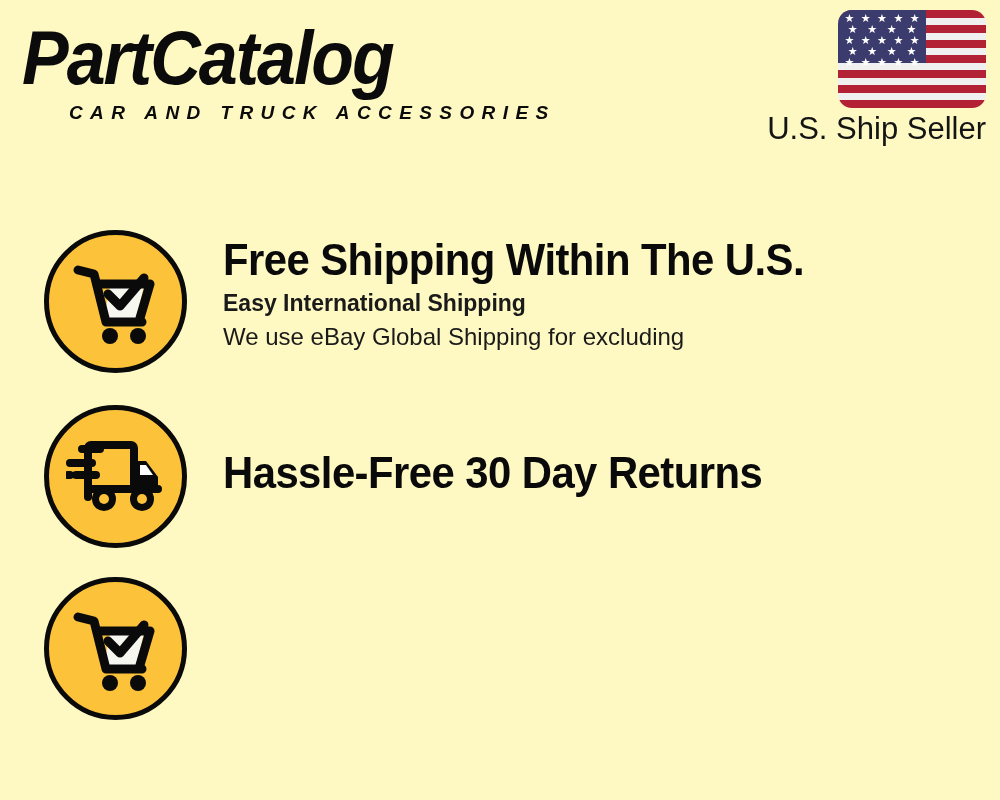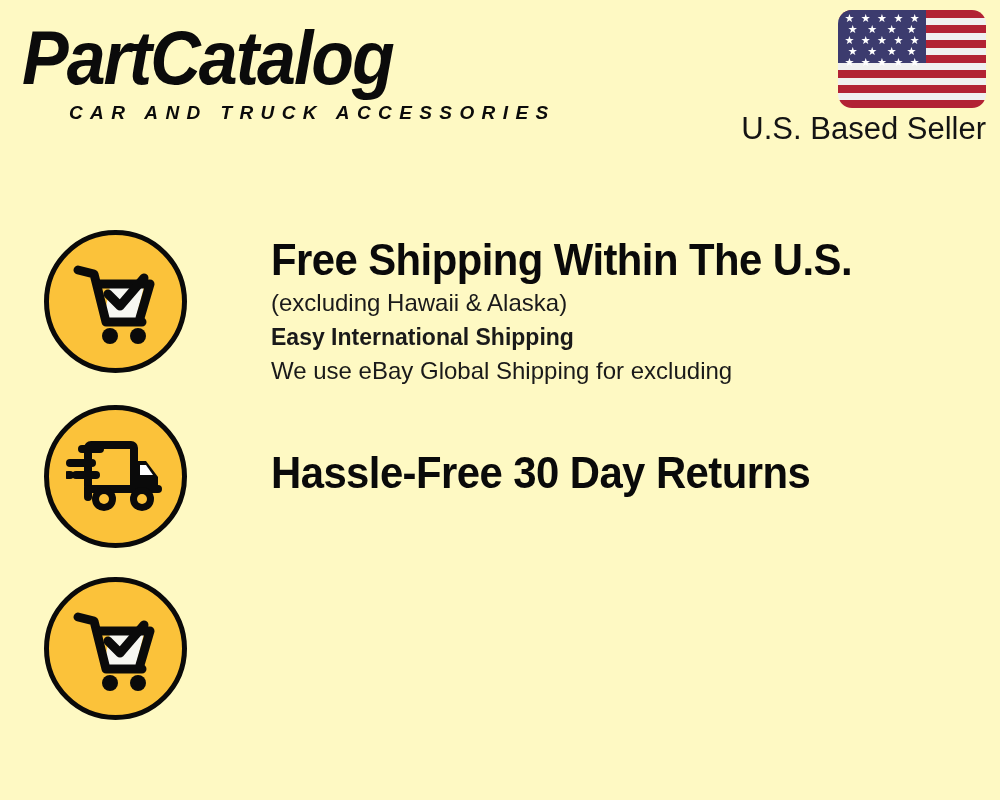--- a/index.html
+++ b/index.html
@@ -122,21 +122,20 @@
   .features {
     position: absolute;
     left: 0;
     top: 230px;
     width: 1000px;
   }
   .feature-row {
     position: relative;
     display: flex;
     align-items: flex-start;
-    gap: 48px;
   }
   .badge {
     flex: 0 0 auto;
     width: 143px;
     height: 143px;
     border-radius: 50%;
     background: #fbc23a;
     border: 5px solid #0a0a0a;
     box-sizing: border-box;
     margin-left: 44px;
@@ -241,39 +240,38 @@
           </span>
         <span class="star-row">
             <span>★</span>
             <span>★</span>
             <span>★</span>
             <span>★</span>
             <span>★</span>
           </span>
       </span>
     </span>
-    <span class="seller-text">U.S. Based Seller</span>
+    <span class="seller-text">U.S. Ship Seller</span>
   </div>
 
   <div class="features">
 
     <div class="feature-row row-1">
       <div class="badge">
         <svg width="96" height="92" viewBox="0 0 96 92" fill="none" aria-hidden="true">
           <path d="M42 30 H76 L68 62 H36 Z" fill="#F7F7F2"></path>
           <path d="M10 14 L26 18 L38 66 H74" stroke="#0a0a0a" stroke-width="9" stroke-linecap="round" stroke-linejoin="round" fill="none"></path>
           <path d="M30 28 H82 L72 62" stroke="#0a0a0a" stroke-width="9" stroke-linecap="round" stroke-linejoin="round" fill="none"></path>
           <path d="M40 38 L52 50 L76 22" stroke="#0a0a0a" stroke-width="9" stroke-linecap="round" stroke-linejoin="round" fill="none"></path>
           <circle cx="42" cy="80" r="8" fill="#0a0a0a"></circle>
           <circle cx="70" cy="80" r="8" fill="#0a0a0a"></circle>
         </svg>
       </div>
       <div class="feature-text">
         <p class="feature-title">Free Shipping Within The U.S.</p>
-        <p class="feature-sub">(excluding Hawaii &amp; Alaska)</p>
         <p class="feature-sub strong">Easy International Shipping</p>
         <p class="feature-sub">We use eBay Global Shipping for excluding</p>
       </div>
     </div>
 
     <div class="feature-row row-2">
       <div class="badge">
         <svg width="100" height="84" viewBox="0 0 100 84" fill="none" aria-hidden="true">
           <path d="M4 28 H26" stroke="#0a0a0a" stroke-width="8" stroke-linecap="round"></path>
           <path d="M10 40 H30" stroke="#0a0a0a" stroke-width="8" stroke-linecap="round"></path>

